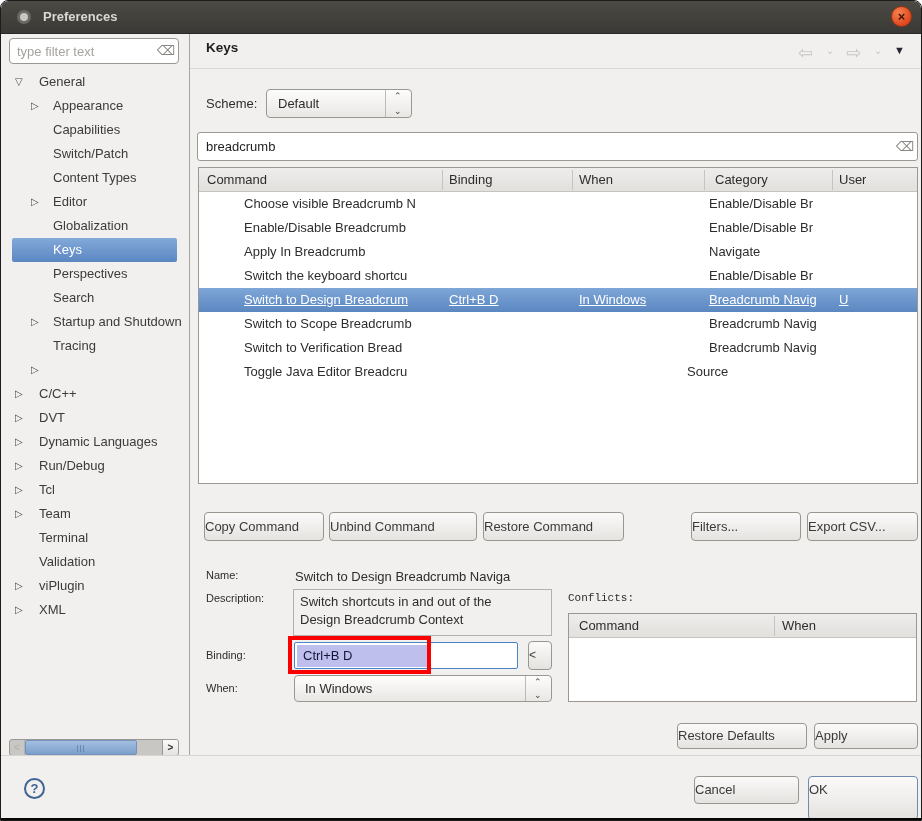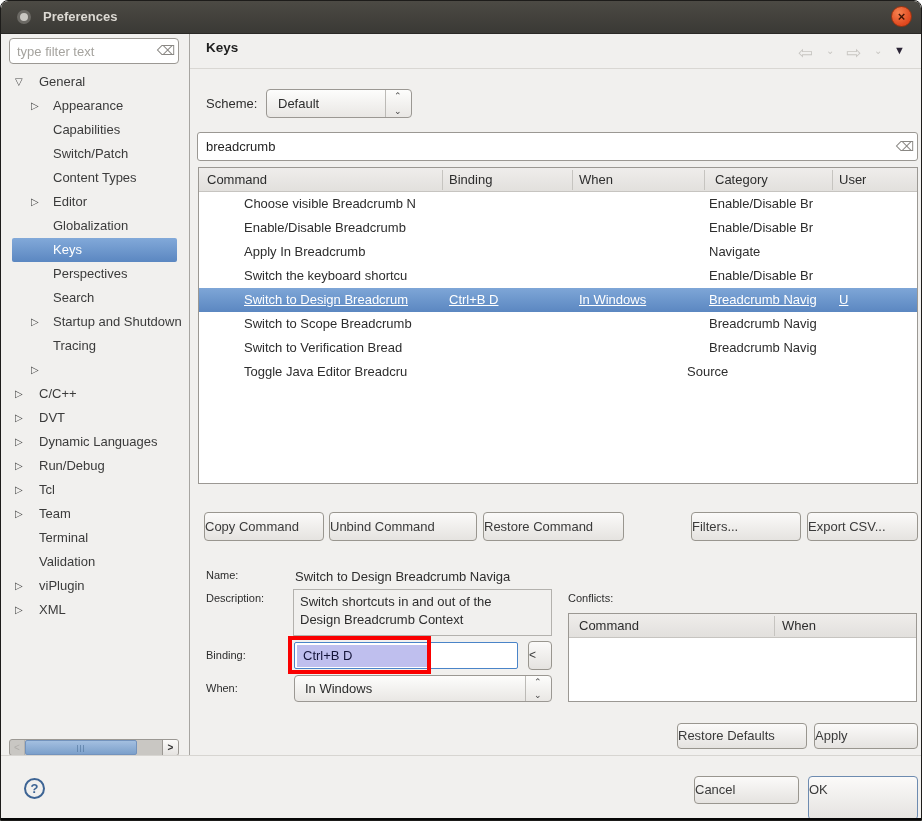--- a/index.html
+++ b/index.html
@@ -322,21 +322,21 @@
 
   <div class="dlabel" style="left:205px;top:568px;">Name:</div>
   <div id="name-value">Switch to Design Breadcrumb Naviga</div>
 
   <div class="dlabel" style="left:205px;top:591px;">Description:</div>
   <div id="desc-box">
     <div>Switch shortcuts in and out of the</div>
     <div>Design Breadcrumb Context</div>
   </div>
 
-  <div class="dlabel" style="left:567px;top:591px;">Conflicts:</div>
+  <div class="dlabel" style="left:567px;top:591px;font-family:Liberation Mono, monospace;">Conflicts:</div>
   <div id="conflicts-table">
     <div id="conflicts-head">
       <div class="hcell" style="left:10px;">Command</div>
       <div class="hsep" style="left:205px;"></div>
       <div class="hcell" style="left:213px;">When</div>
     </div>
   </div>
 
   <div class="dlabel" style="left:205px;top:648px;">Binding:</div>
   <div id="binding-field">

